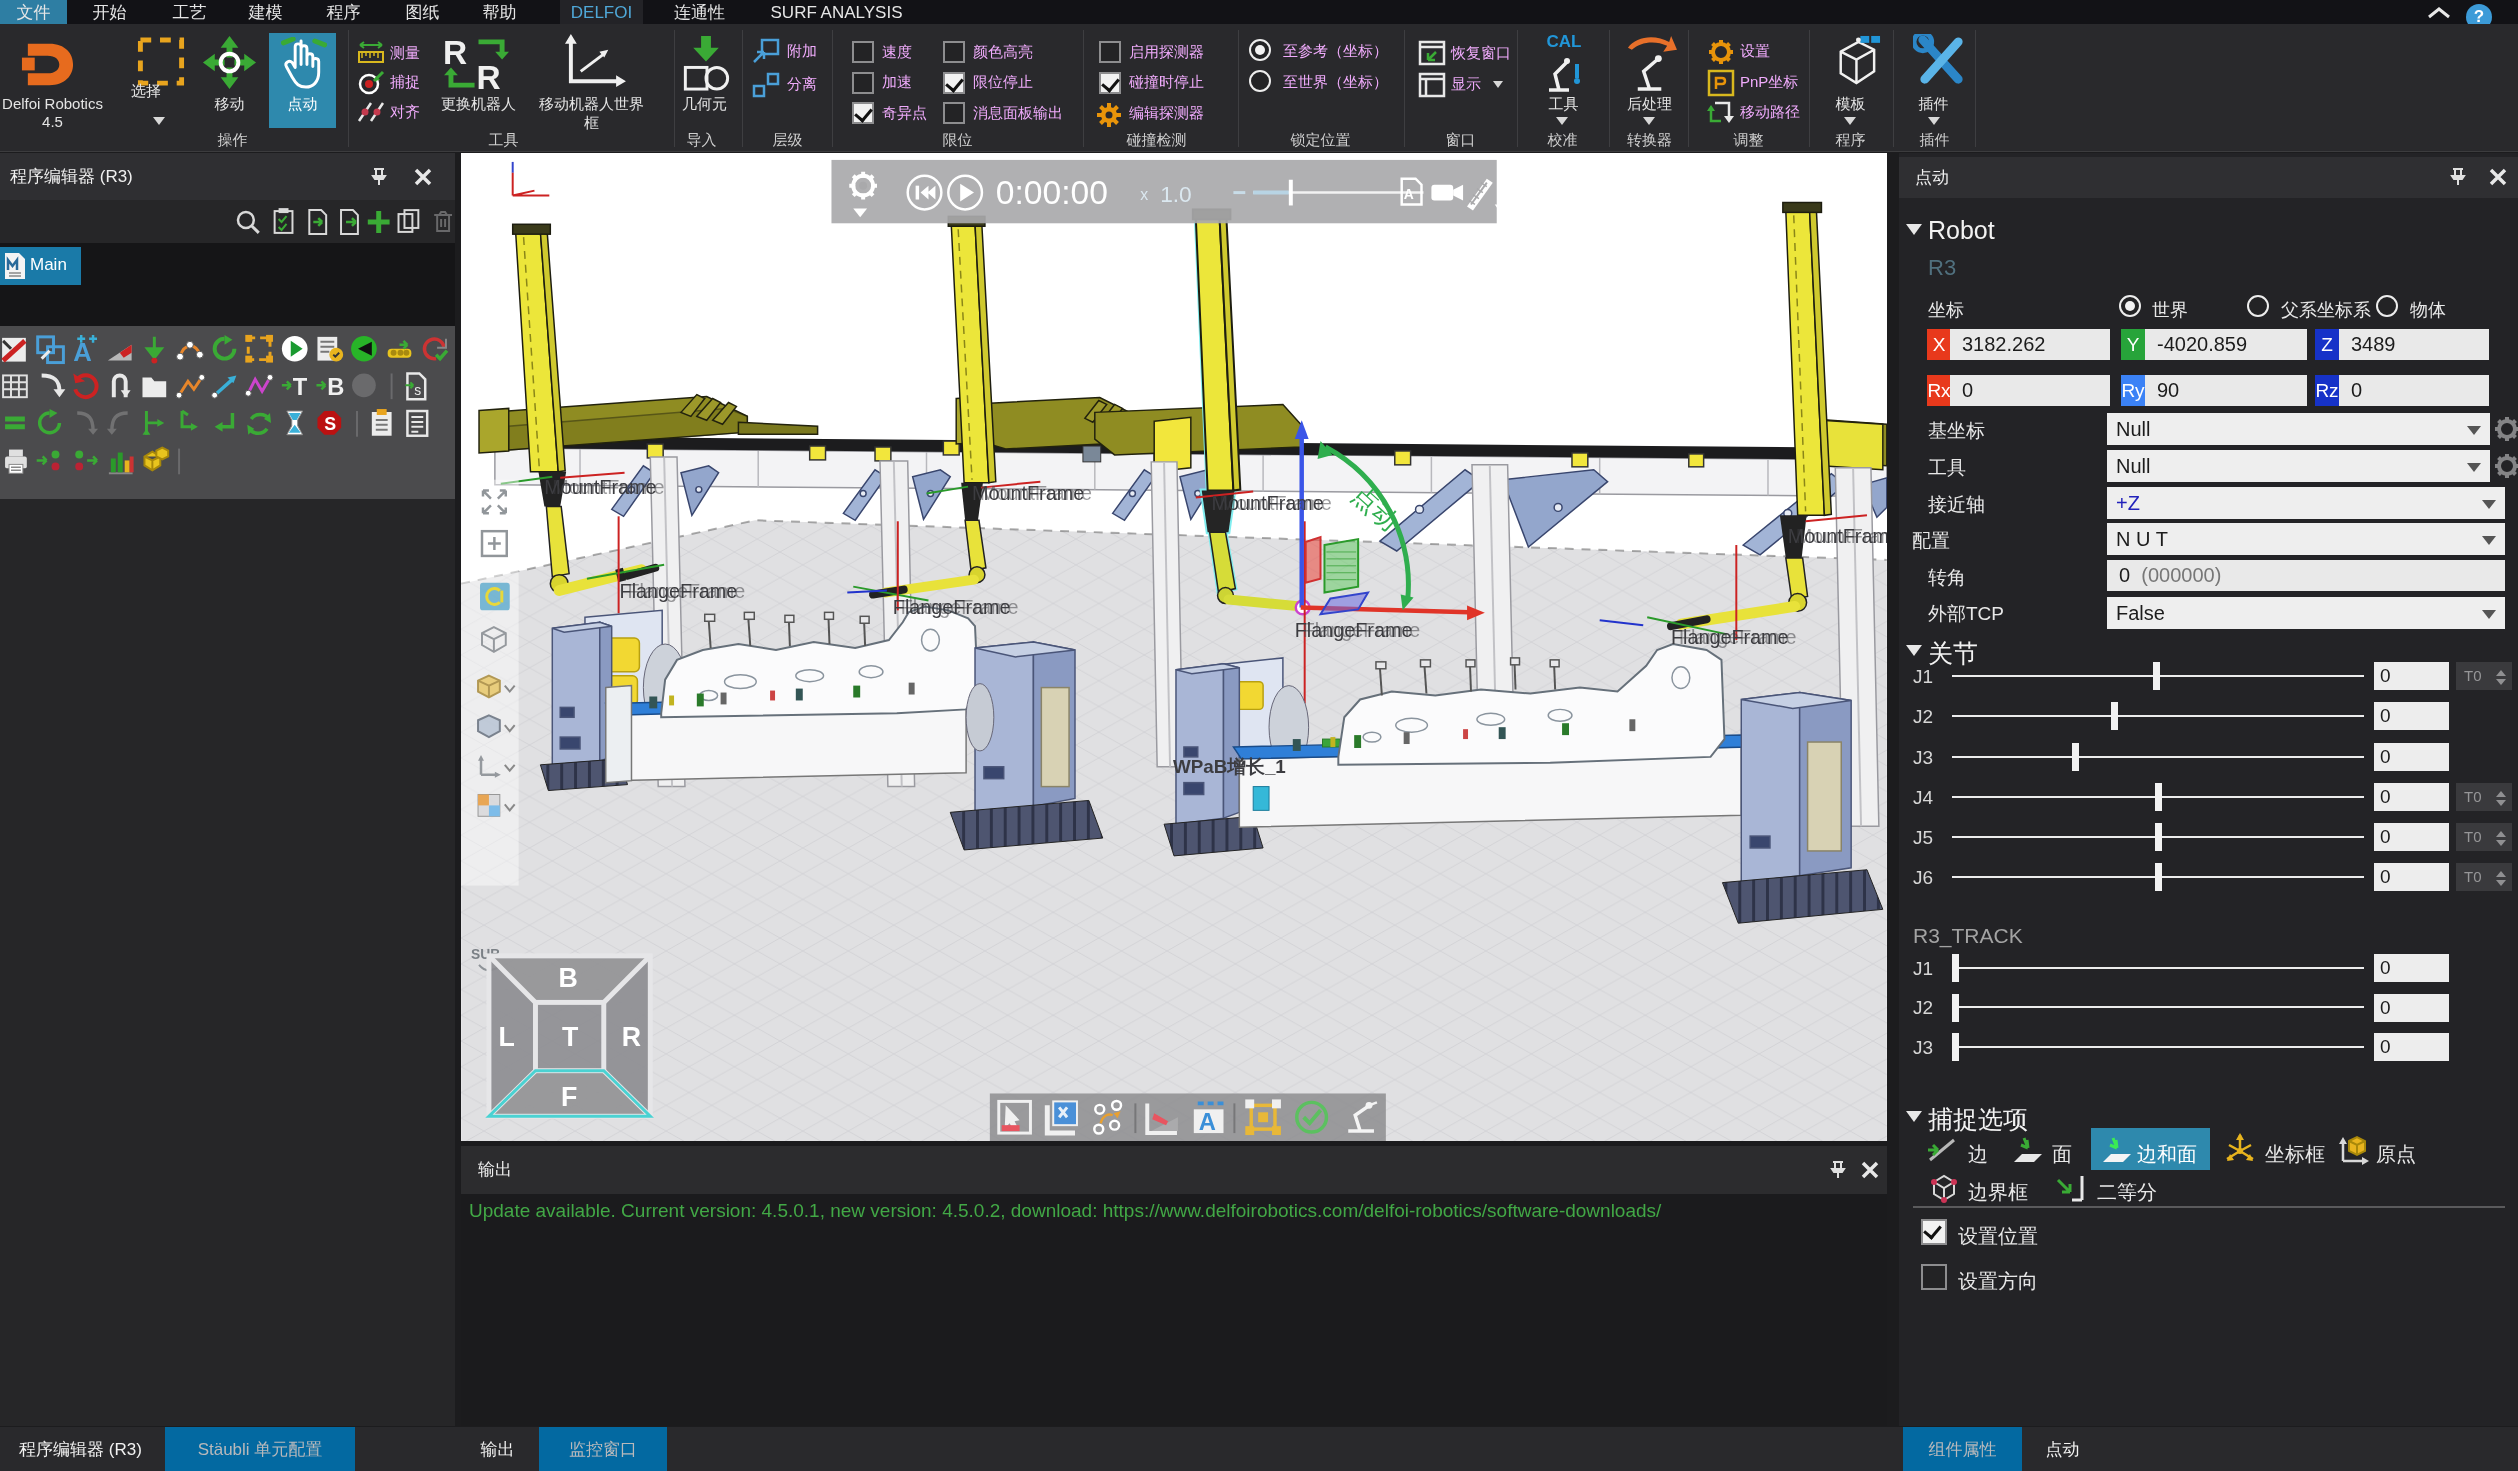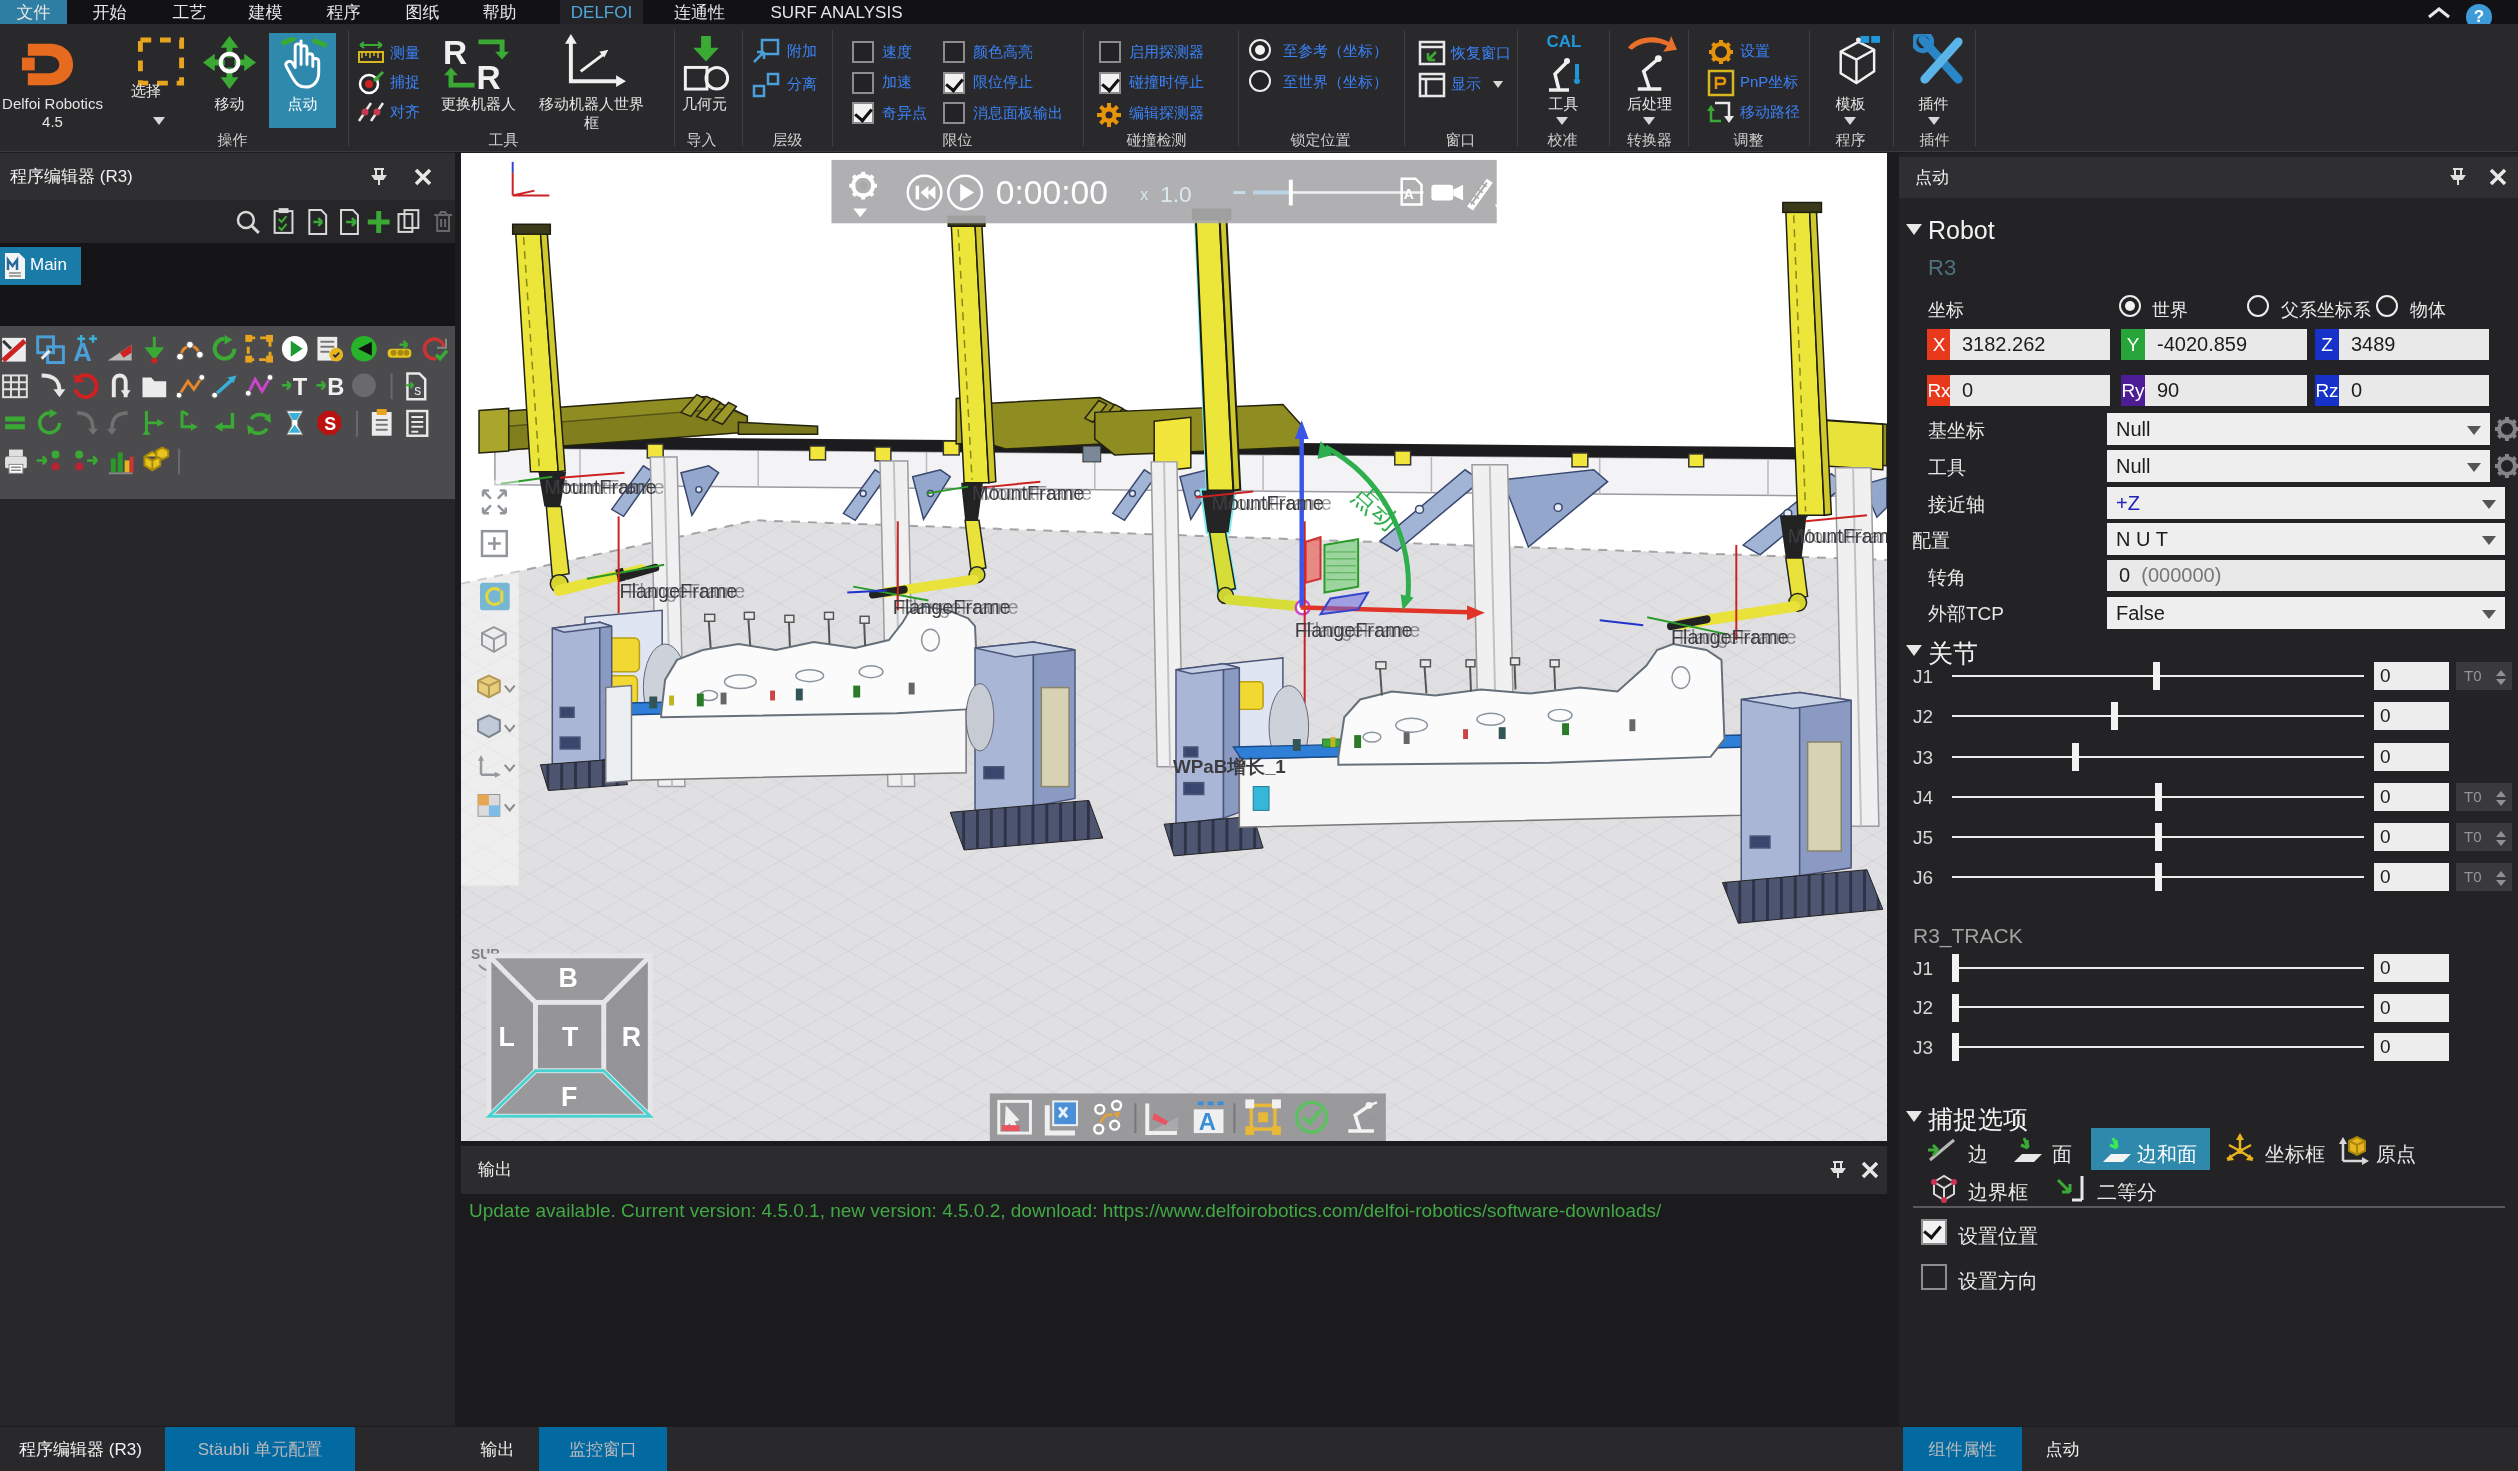--- a/index.html
+++ b/index.html
@@ -3,21 +3,21 @@
 <style>
 *{margin:0;padding:0;box-sizing:border-box}
 html,body{width:2519px;height:1471px;overflow:hidden;background:#1c1c1e;font-family:"Liberation Sans",sans-serif;-webkit-font-smoothing:antialiased}
 .abs{position:absolute}
 #menubar{position:absolute;left:0;top:0;width:2519px;height:24px;background:#121216}
 .mitem{position:absolute;top:0;height:24px;line-height:25px;color:#e6e6e6;font-size:17px;text-align:center}
 #ribbon{position:absolute;left:0;top:24px;width:2519px;height:128px;background:#29292c;border-bottom:1px solid #3c3c3e}
 .gsep{position:absolute;top:6px;height:117px;width:1px;background:#3e3e41}
 .glabel{position:absolute;top:107px;color:#cfcfcf;font-size:15px;text-align:center;width:119px;margin-left:-59px}
 .rtxt{position:absolute;color:#e4e4e4;font-size:15px}
-.rsm{position:absolute;color:#3b82f6;font-size:15px;line-height:16px}
+.rsm{position:absolute;color:#f0abfc;font-size:15px;line-height:16px}
 #leftpanel{position:absolute;left:0;top:153px;width:455px;height:1273px;background:#262628}
 #viewport{position:absolute;left:461px;top:153px;width:1426px;height:988px;background:#fff}
 #outputpanel{position:absolute;left:461px;top:1141px;width:1426px;height:285px;background:#1b1b1d}
 #rightpanel{position:absolute;left:1899px;top:153px;width:620px;height:1273px;background:#232326}
 #btabs{position:absolute;left:0;top:1427px;width:2519px;height:45px;background:#29292c}
 .chk{position:absolute;width:22px;height:22px;background:#232325;border:2px solid #8d8d8f}
 .chk.on{background:#f2f2f2}
 .chk.on:after{content:"";position:absolute;left:4px;top:1px;width:8px;height:13px;border:solid #111;border-width:0 3px 3px 0;transform:rotate(40deg)}
 .radio{position:absolute;width:22px;height:22px;border:2px solid #ededed;border-radius:50%;background:#232325}
 .radio.on:after{content:"";position:absolute;left:4px;top:4px;width:10px;height:10px;border-radius:50%;background:#f2f2f2}
@@ -1040,21 +1040,21 @@
 <div class="radio" style="left:477px;top:142px"></div>
     <div class="rlabel" style="left:511px;top:145px;font-size:18px">物体</div>
 <div class="badge" style="left:28px;top:176px;background:#e8391c">X</div>
     <div class="fld" style="left:51px;top:176px;width:160px">3182.262</div>
 <div class="badge" style="left:222px;top:176px;background:#27a43a">Y</div>
     <div class="fld" style="left:246px;top:176px;width:162px">-4020.859</div>
 <div class="badge" style="left:416px;top:176px;background:#1632c8">Z</div>
     <div class="fld" style="left:440px;top:176px;width:150px">3489</div>
 <div class="badge" style="left:28px;top:222px;background:#e8391c">Rx</div>
     <div class="fld" style="left:51px;top:222px;width:160px">0</div>
-<div class="badge" style="left:222px;top:222px;background:#4c1d95">Ry</div>
+<div class="badge" style="left:222px;top:222px;background:#3b82f6">Ry</div>
     <div class="fld" style="left:246px;top:222px;width:162px">90</div>
 <div class="badge" style="left:416px;top:222px;background:#1632c8">Rz</div>
     <div class="fld" style="left:440px;top:222px;width:150px">0</div>
 <div class="rlabel" style="left:29px;top:265px">基坐标</div>
     <div class="drop" style="left:208px;top:260px;width:383px">Null</div>
 <svg class="abs" style="left:594px;top:262px" width="28" height="28" viewBox="0 0 28 28">
       <g fill="none" stroke="#848486" stroke-width="4">
         <circle cx="14" cy="14" r="8"></circle>
         <path d="M14 2 v4 M14 22 v4 M2 14 h4 M22 14 h4 M5.5 5.5 l3 3 M19.5 19.5 l3 3 M22.5 5.5 l-3 3 M8.5 19.5 l-3 3"></path>
       </g>

